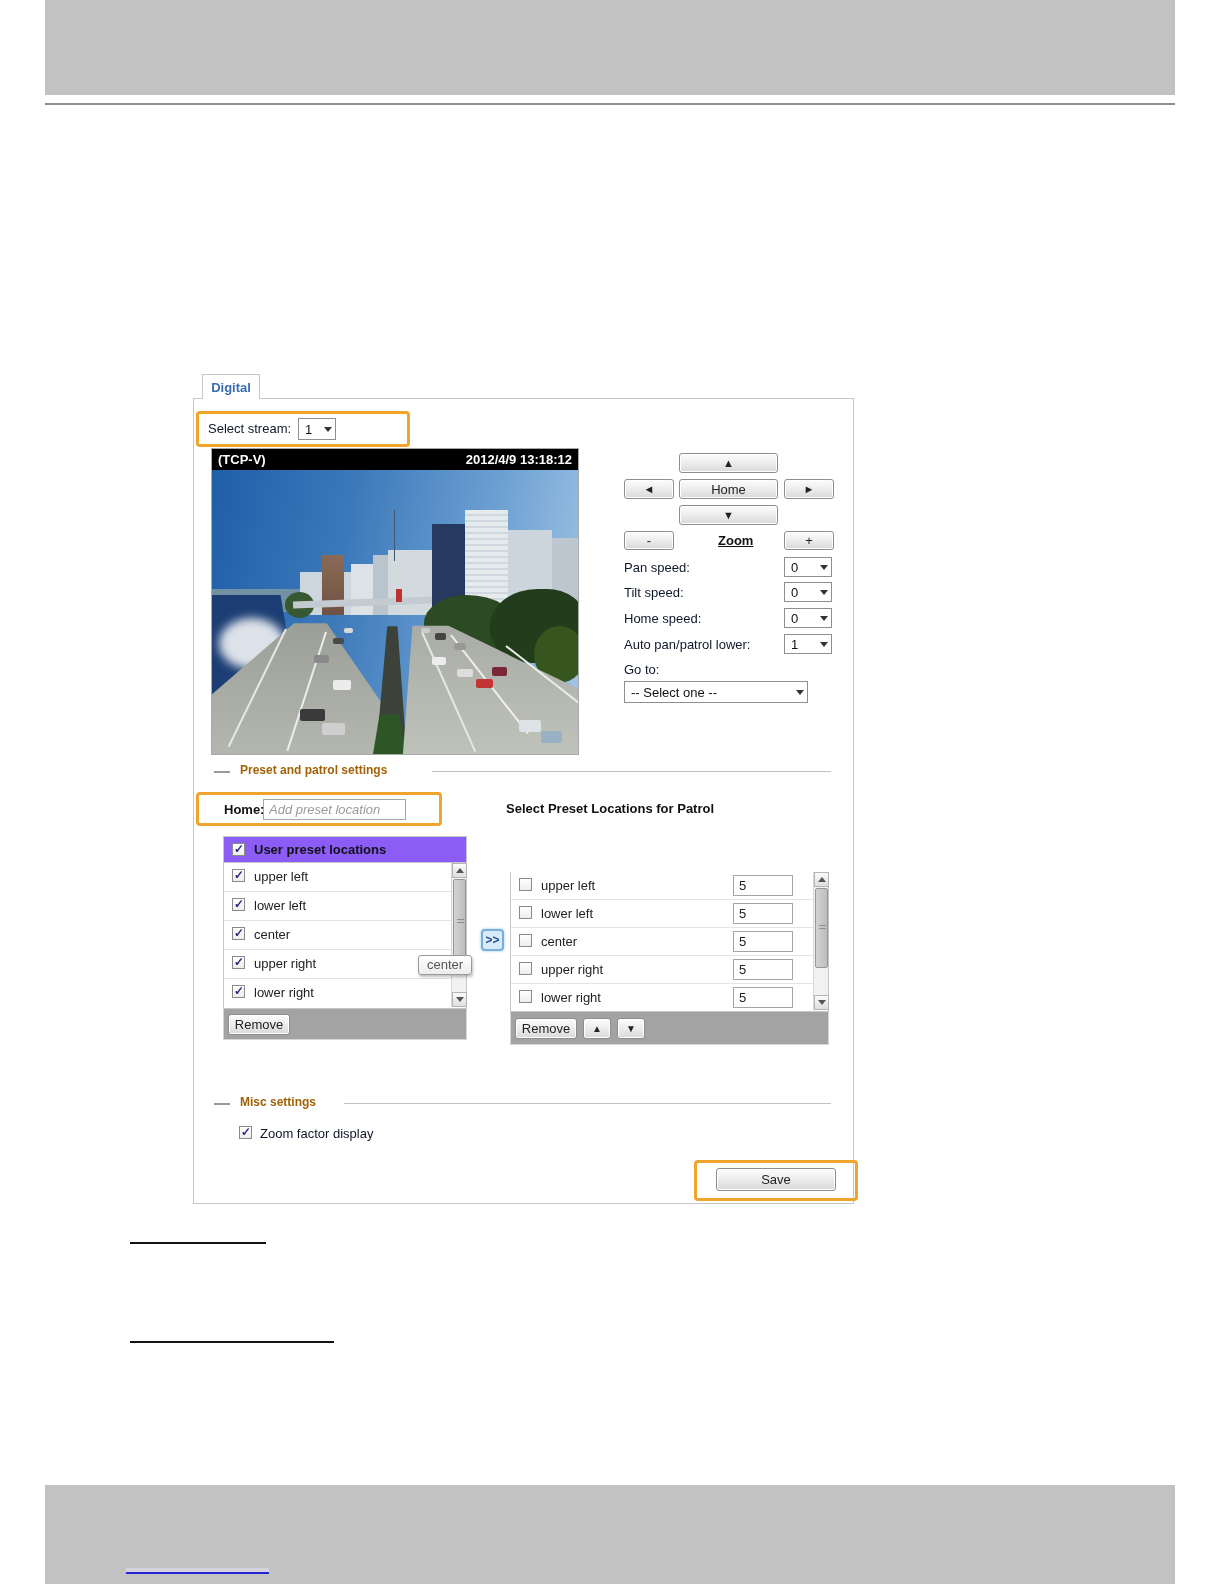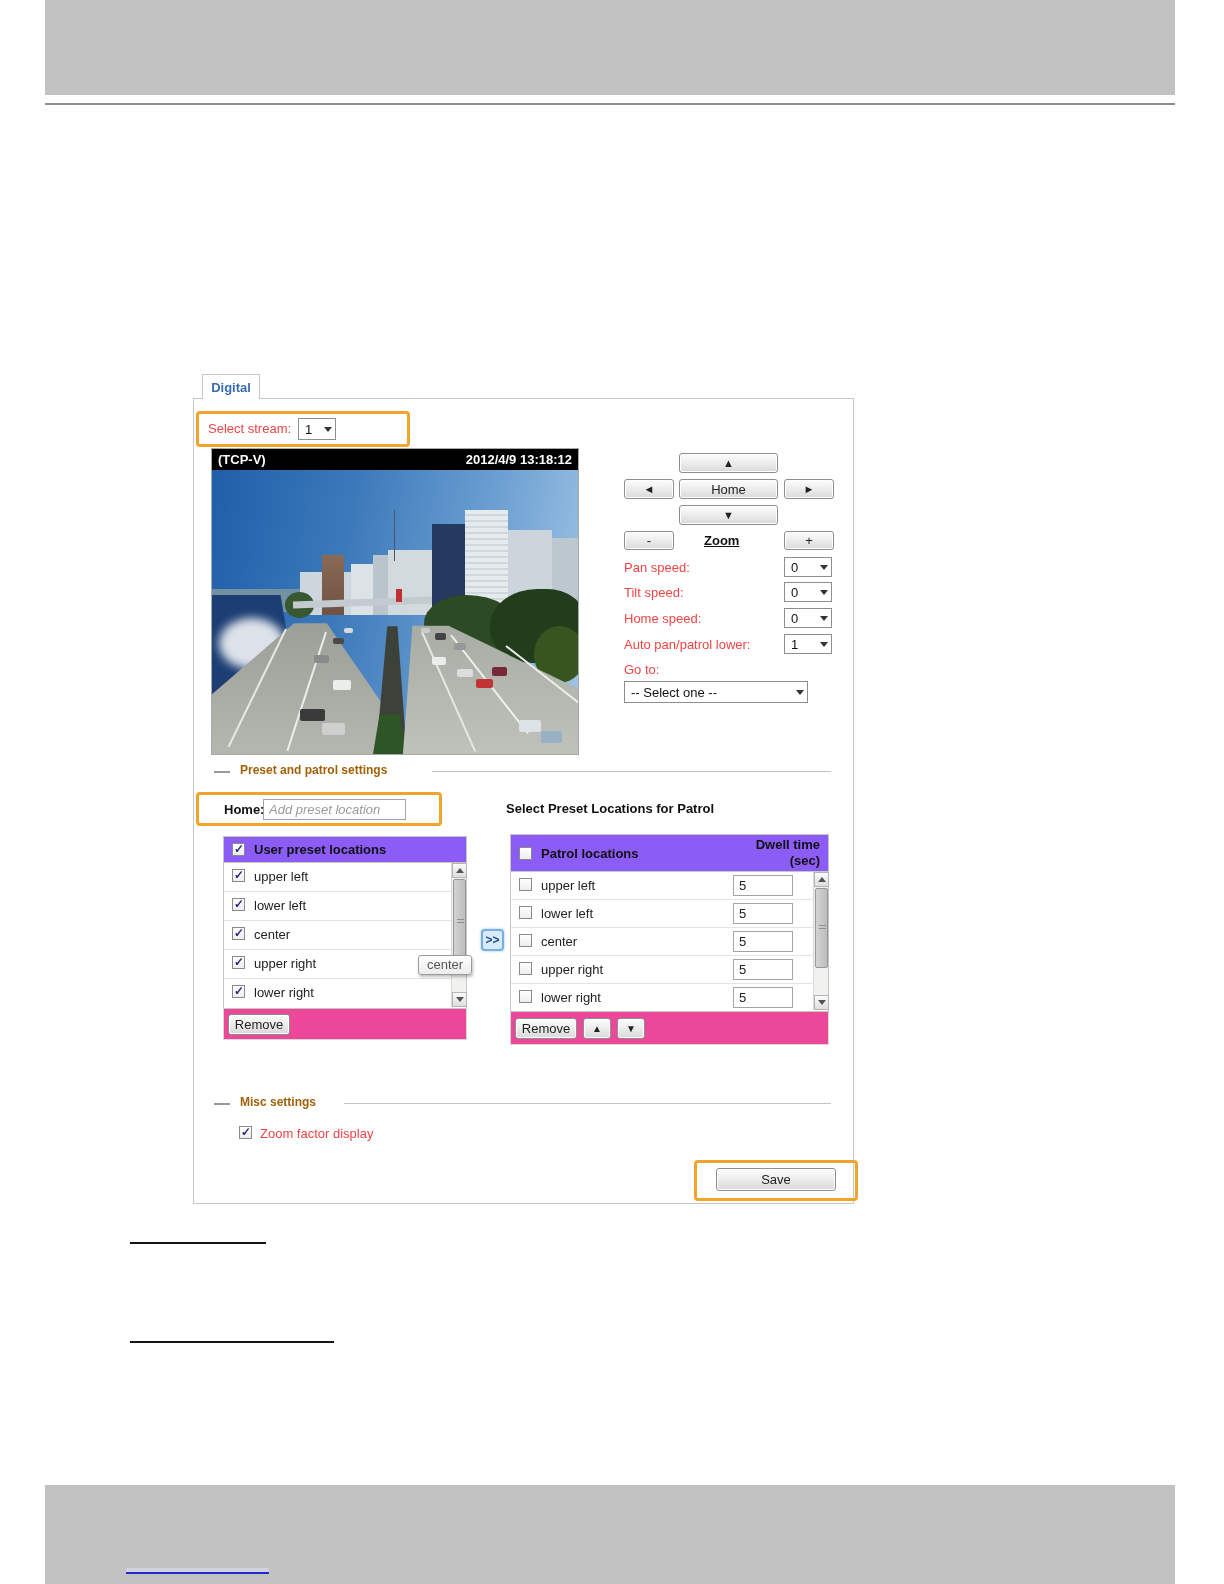--- a/index.html
+++ b/index.html
@@ -9,21 +9,21 @@
   .band { position:absolute; left:45px; width:1130px; background:#c2c2c2; }
   .topline { position:absolute; left:45px; top:103px; width:1130px; height:2px; background:#8f8f8f; }
 
   .tab { position:absolute; left:202px; top:374px; width:58px; height:25px; background:#fff;
          border:1px solid #c6c6c6; border-bottom:none; display:flex; align-items:center; justify-content:center;
          color:#3a6db4; font-size:13px; font-weight:bold; z-index:3; }
 
   .panel { position:absolute; left:193px; top:398px; width:661px; height:806px;
            border:1px solid #c6c6c6; background:#fff; z-index:2; }
 
-  .lbl { position:absolute; font-size:13px; color:#ef4444; white-space:nowrap; }
+  .lbl { position:absolute; font-size:13px; color:#0f172a; white-space:nowrap; }
   .boldlbl { font-weight:bold; color:#111; }
 
   .hl { position:absolute; border:3px solid #f0a42c; border-radius:4px; z-index:8; pointer-events:none; }
 
   
   .btn { position:absolute; border:1px solid #8e8e8e; border-radius:3px; color:#222;
          background:linear-gradient(#fdfdfd,#eee 45%,#d9d9d9); font-size:13px;
          display:flex; align-items:center; justify-content:center; box-shadow:inset 0 0 0 1px #fff; }
   .sel { position:absolute; background:#fff; border:1px solid #8f8f8f; display:flex;
          align-items:center; justify-content:space-between; padding:0 3px 0 6px; font-size:13px; color:#111; }
@@ -37,21 +37,21 @@
   .sectitle { position:absolute; font-size:12px; font-weight:bold; color:#a16207; white-space:nowrap; }
   .dash { position:absolute; height:2px; background:#9a9a9a; }
   .secline { position:absolute; height:1px; background:#c2c2c2; }
 
   
   .listhead { position:absolute; background:#8b5cf6; border:1px solid #c6c6c6; }
   .listbody { position:absolute; background:#fff; border:1px solid #c6c6c6; border-top:none; }
   .row { position:relative; border-bottom:1px solid #e4e4e4; font-size:13px; color:#222; }
   .rowlabel { position:absolute; left:30px; top:6px; }
   .rowcb { left:8px; top:6px; }
-  .strip { position:absolute; background:#ec4899; border:1px solid #d7d7d7; border-top:none;
+  .strip { position:absolute; background:#a3a3a3; border:1px solid #d7d7d7; border-top:none;
            display:flex; align-items:center; gap:6px; padding:12px 4px; }
   .strip .btn { position:static; }
 
   
   .sb { position:absolute; width:15px; background:#f1f1ef; border-left:1px solid #d8d8d8; }
   .sbbtn { position:absolute; left:0; width:15px; height:15px; background:linear-gradient(#fbfbfb,#dedede);
            border:1px solid #b5b5b5; display:flex; align-items:center; justify-content:center; }
   .sbthumb { position:absolute; left:1px; width:13px; background:linear-gradient(90deg,#d3d3d3,#bdbdbd);
              border:1px solid #979797; border-radius:2px; }
   .grip { position:absolute; left:3px; top:calc(50% - 3px); width:7px; height:6px;
@@ -165,21 +165,21 @@
       </div>
     <div class="btn" style="left:590px;top:80px;width:50px;height:20px;font-size:11px;">
         <span>►</span>
       </div>
     <div class="btn" style="left:485px;top:106px;width:99px;height:20px;font-size:11px;">
         <span>▼</span>
       </div>
     <div class="btn" style="left:430px;top:132px;width:50px;height:19px;">
         <span>-</span>
       </div>
-    <span class="lbl boldlbl" style="left:510px;top:134px;text-decoration:underline;">Zoom</span>
+    <span class="lbl boldlbl" style="left:524px;top:134px;text-decoration:underline;">Zoom</span>
     <div class="btn" style="left:590px;top:132px;width:50px;height:19px;">
         <span>+</span>
       </div>
 
     <span class="lbl" style="left:430px;top:161px;">Pan speed:</span>
     <div class="sel" style="left:590px;top:158px;width:48px;height:20px;">
       <span>0</span>
         <span class="arr"></span>
     </div>
     <span class="lbl" style="left:430px;top:186px;">Tilt speed:</span>
@@ -254,26 +254,20 @@
       <div class="btn" style="width:62px;height:21px;">
           <span>Remove</span>
         </div>
     </div>
     <div class="tooltip" style="left:224px;top:556px;">center</div>
 
     <div class="xferbtn" style="left:287px;top:530px;width:23px;height:22px;">
       <span>&gt;&gt;</span>
     </div>
 
-    <div class="listhead" style="left:316px;top:435px;width:319px;height:38px;">
-      <span class="cb" style="left:8px;top:12px;"></span>
-      <span class="lbl boldlbl" style="left:30px;top:11px;">Patrol locations</span>
-      <span class="lbl boldlbl" style="right:8px;top:2px;left:auto;position:absolute;">Dwell time</span>
-      <span class="lbl boldlbl" style="right:8px;top:18px;left:auto;position:absolute;">(sec)</span>
-    </div>
     <div class="listbody" style="left:316px;top:473px;width:319px;height:140px;">
       <div class="row" style="height:28px;">
         <span class="cb rowcb" style="top:6px;"></span>
         <span class="rowlabel">upper left</span>
         <input class="input" style="left: 222px; top: 3px; width: 60px; height: 21px;" value="5">
       </div>
       <div class="row" style="height:28px;">
         <span class="cb rowcb" style="top:6px;"></span>
         <span class="rowlabel">lower left</span>
         <input class="input" style="left: 222px; top: 3px; width: 60px; height: 21px;" value="5">

